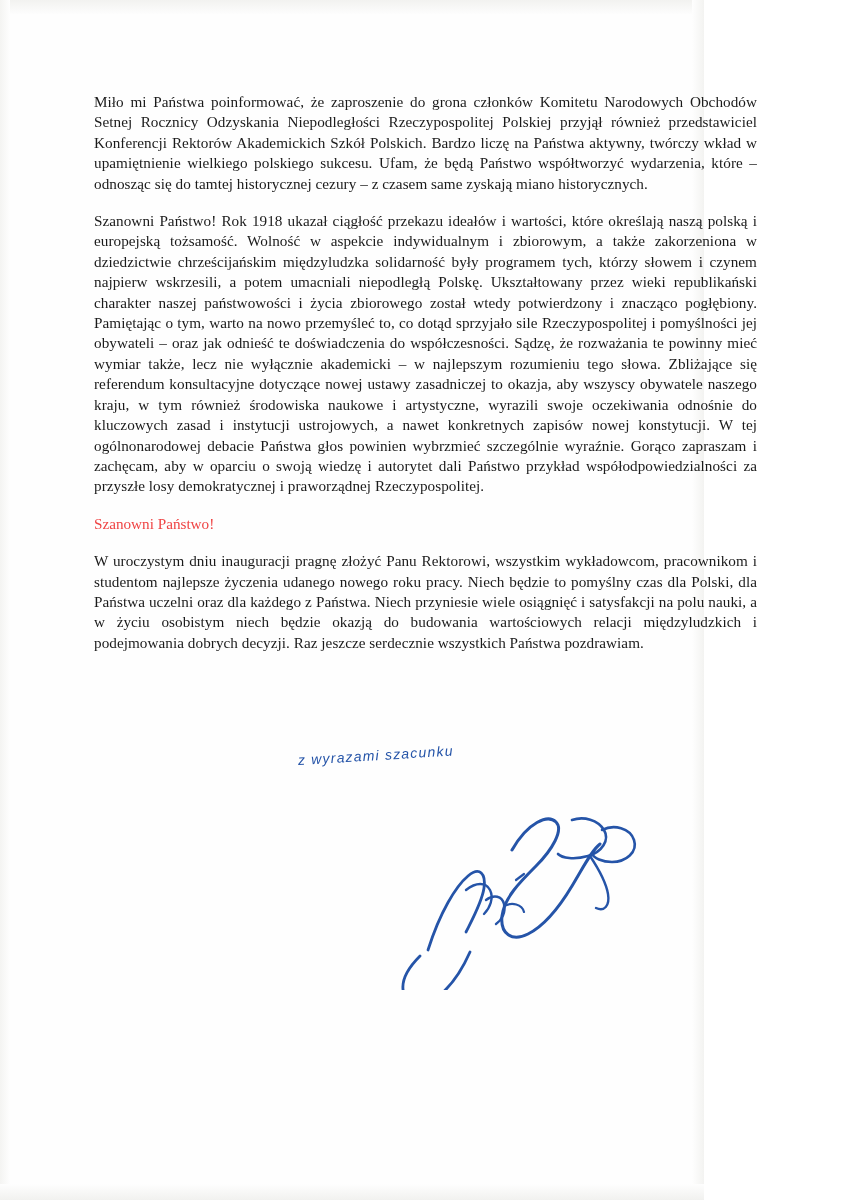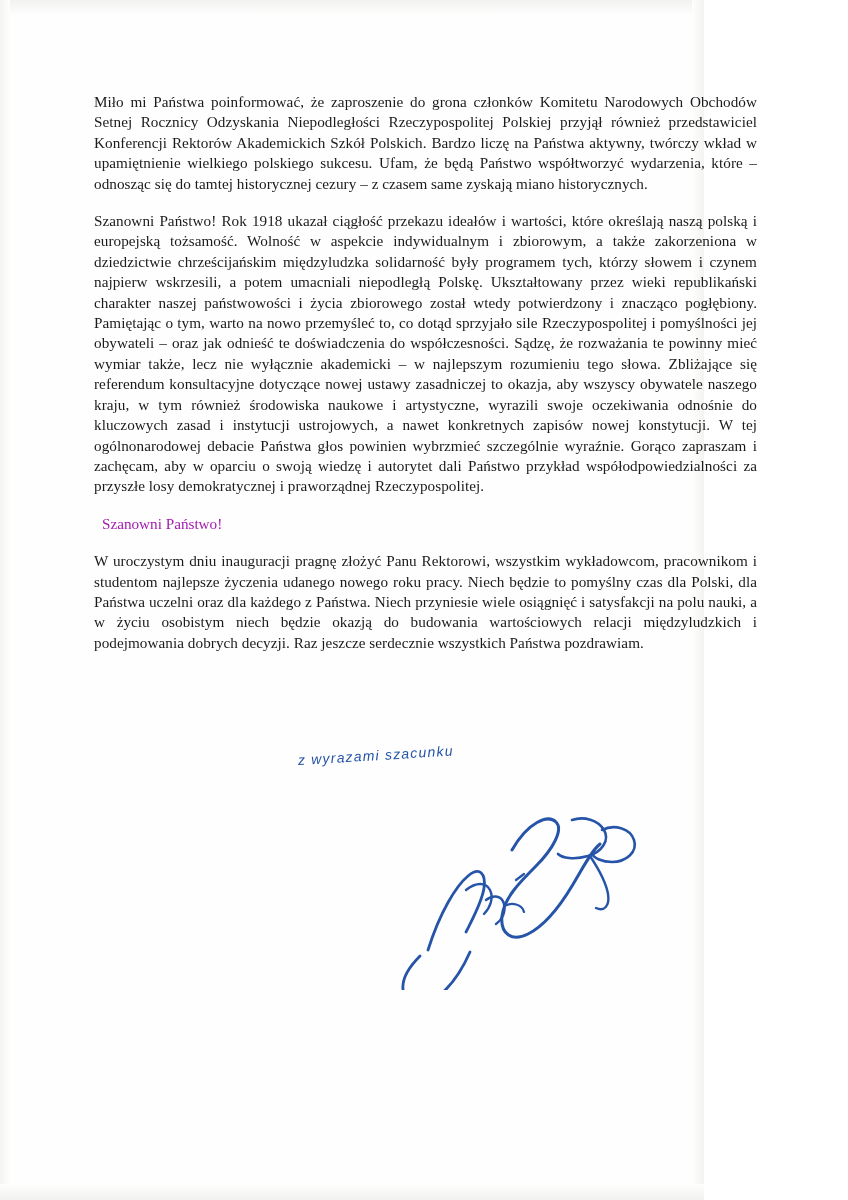--- a/index.html
+++ b/index.html
@@ -57,24 +57,24 @@
     color: #1a1a1a;
     text-align: justify;
     text-justify: inter-word;
     letter-spacing: 0.05px;
     font-family: "Liberation Serif", serif;
   }
   p.para:last-child {
     margin-bottom: 16px;
   }
   p.salutation {
-    margin: 0 0 17px 8px;
+    margin: 0 0 17px 0;
     font-size: 15.2px;
     line-height: 20.4px;
-    color: #a21caf;
+    color: #ef4444;
     text-align: left;
     font-family: "Liberation Serif", serif;
   }
   .signature-block {
     position: absolute;
     left: 280px;
     top: 740px;
     width: 440px;
     height: 250px;
   }

